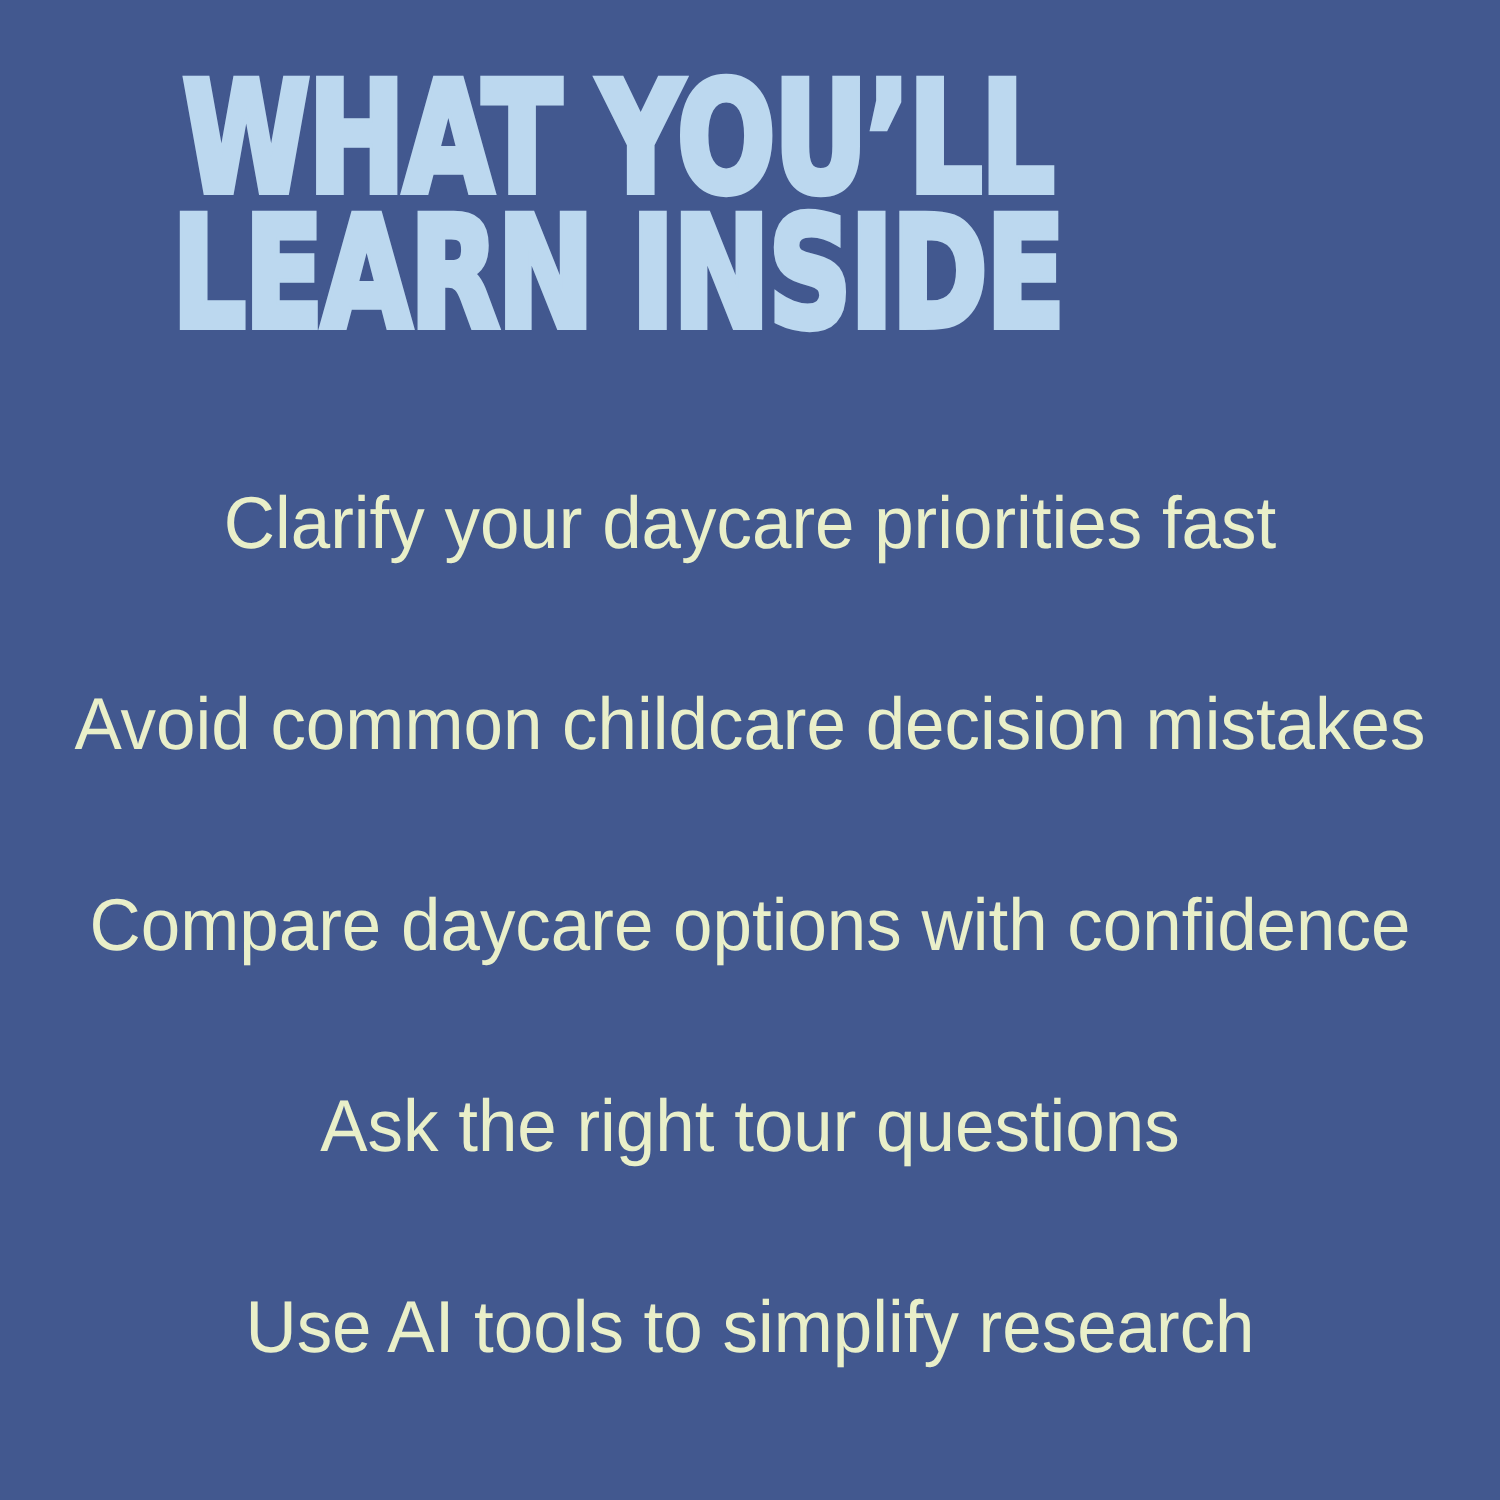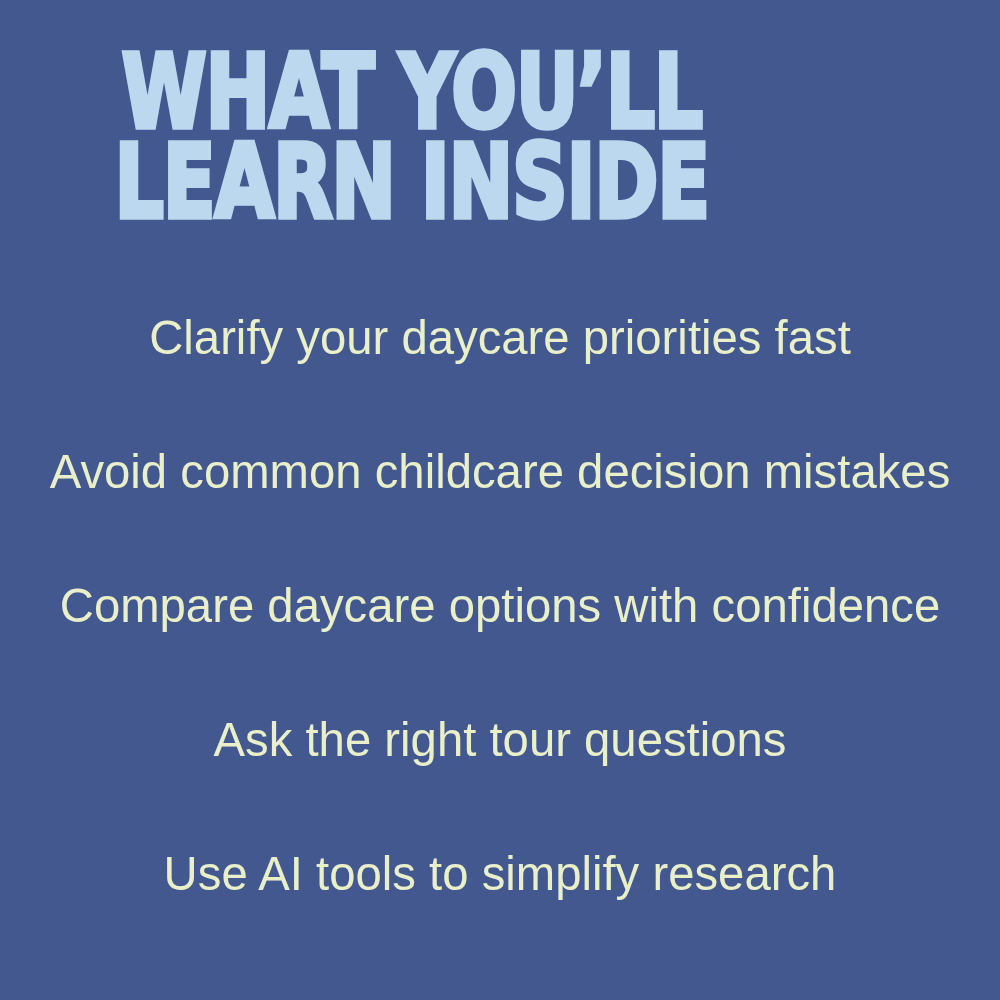--- a/index.html
+++ b/index.html
@@ -42,21 +42,21 @@
     transform-origin: center top;
     -webkit-text-stroke: 5px #bcd8ef;
     paint-order: stroke fill;
   }
   .head-line.l1 { margin-top: 18px; }
   .head-line.l2 { margin-top: 18px; }
 
   
   #bullets {
     position: absolute;
-    top: 270px;
+    top: 282px;
     left: 0;
     width: 816px;
   }
   .bullet-line {
     display: block;
     width: 1000px;
     height: 134px;
     line-height: 134px;
     text-align: center;
     color: #e9efc9;

